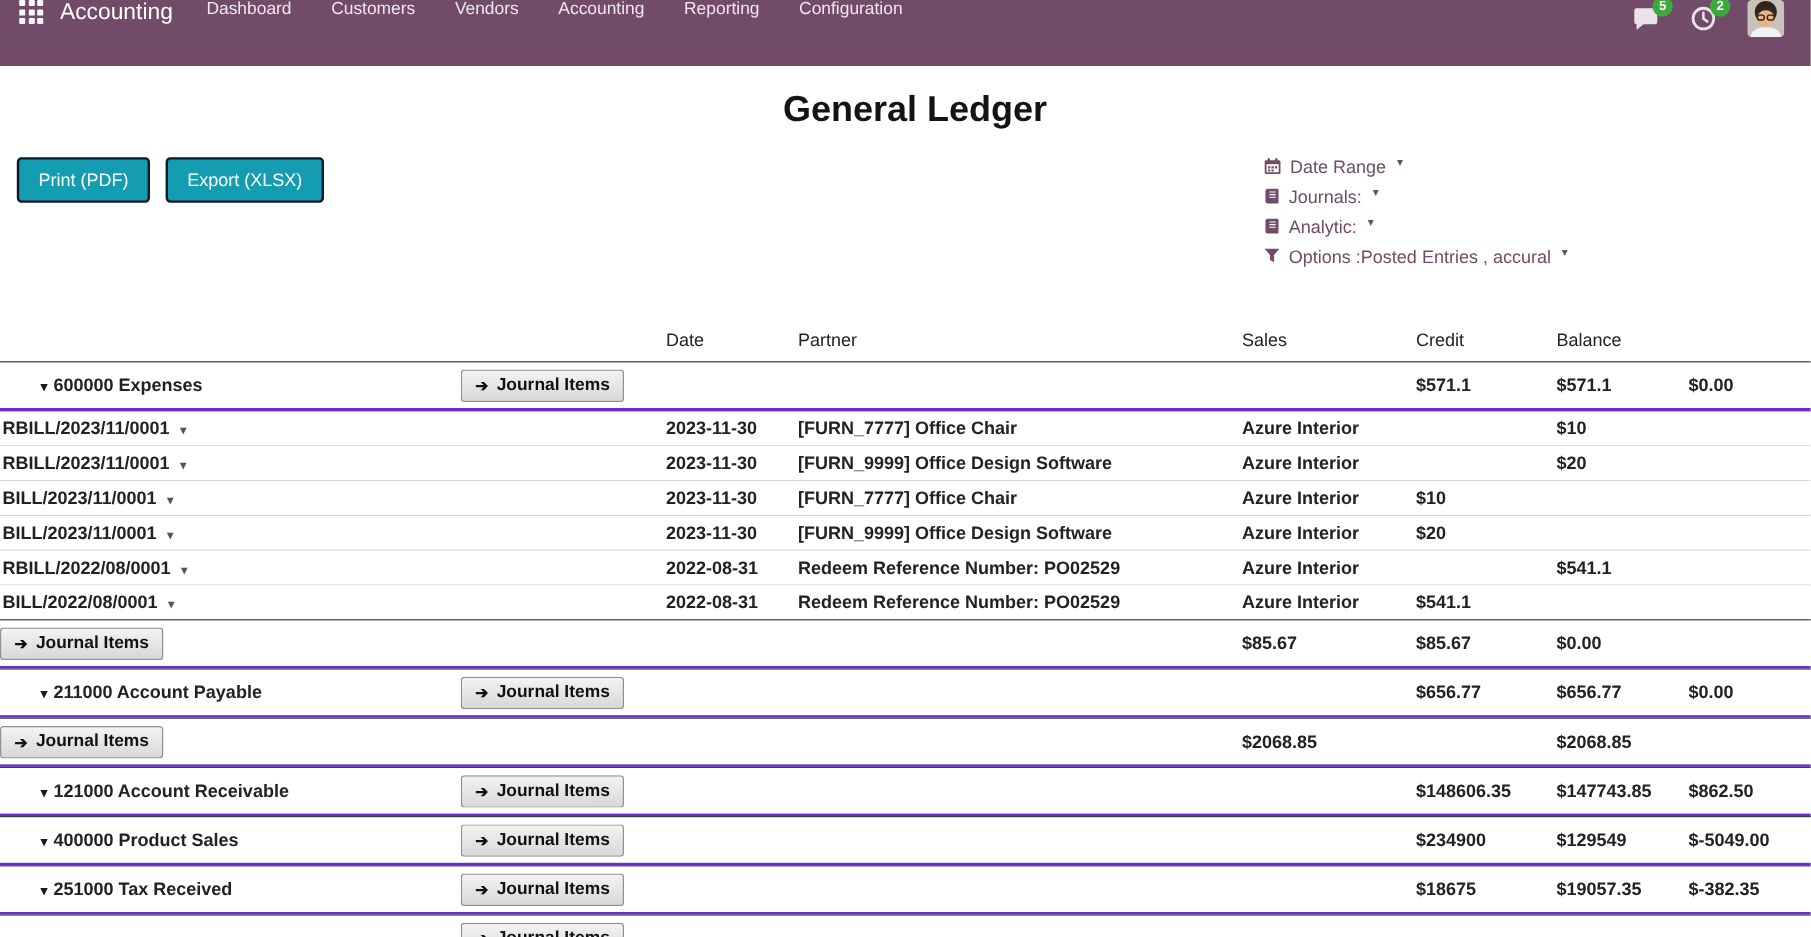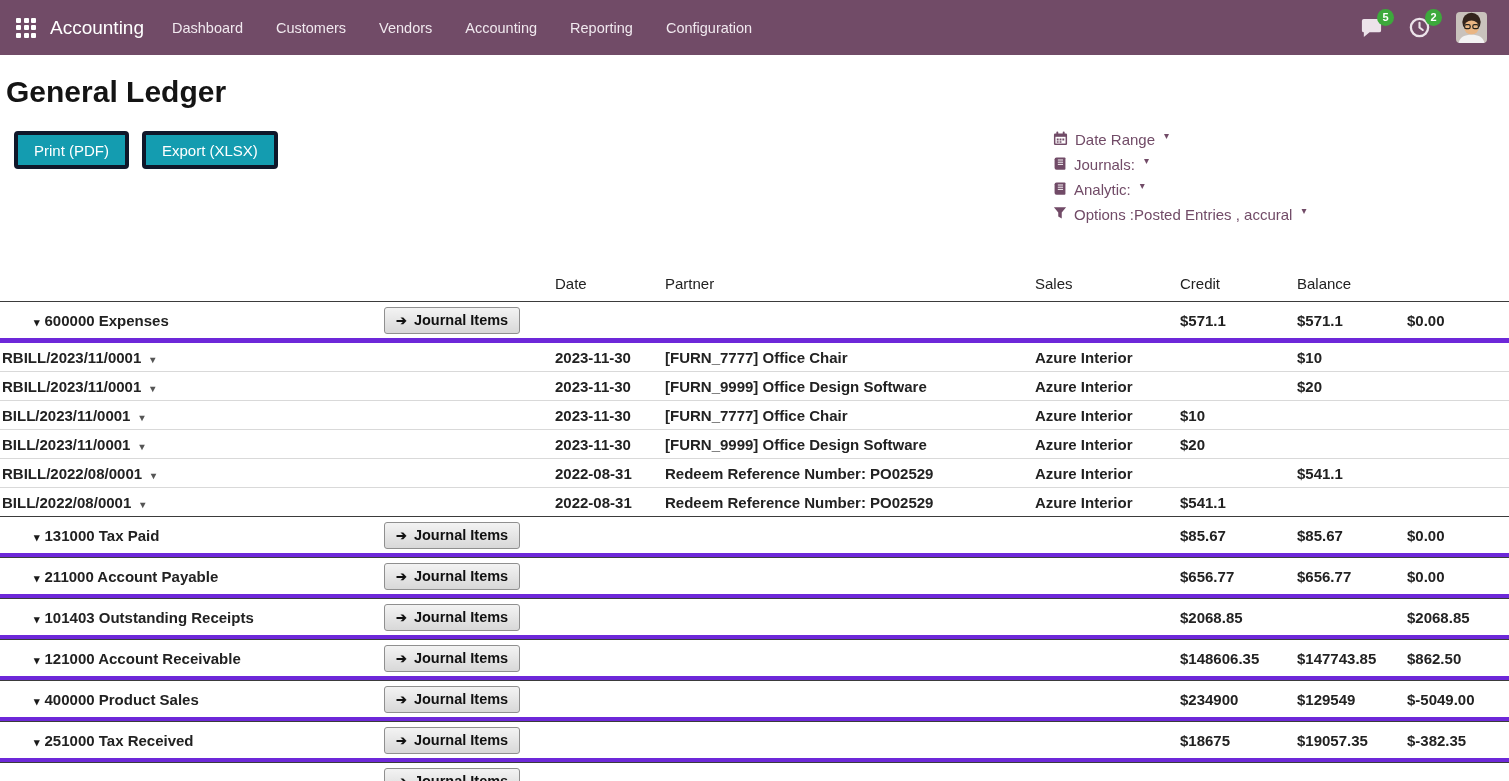--- a/index.html
+++ b/index.html
@@ -1,55 +1,55 @@
 <!DOCTYPE html>
 <html><head>
 <meta charset="utf-8">
 <style>
   * { margin:0; padding:0; box-sizing:border-box; }
   html,body { width:1509px; height:781px; overflow:hidden; background:#fff;
     font-family:"Liberation Sans", sans-serif; }
 
   
-  .topbar { height:55px; background:#714B67; display:flex; align-items:center;
+  .topbar { height:55px; background:#714B67; display:flex; align-items:flex-start;
     padding:0 16px; color:#fff; }
   .apps-icon { display:grid; grid-template-columns:repeat(3,5px); grid-auto-rows:5px;
     gap:2.5px; margin-right:14px; cursor:pointer; }
   .apps-icon i { background:#fff; border-radius:1px; display:block; }
   .brand { font-size:19px; font-weight:500; margin-right:28px; cursor:pointer; }
   .menu { display:flex; gap:33px; font-size:14.5px; }
   .menu a { color:#f0e8ee; text-decoration:none; cursor:pointer; }
   .topbar-right { margin-left:auto; display:flex; align-items:center; gap:24px; padding-right:6px; }
   .icon-wrap { position:relative; cursor:pointer; width:24px; height:24px; }
   .badge { position:absolute; top:-7px; right:-10px; background:#3da93c; color:#fff;
     border-radius:50%; min-width:17px; height:17px; line-height:17px; text-align:center;
     font-size:11px; font-weight:700; padding:0 2px; }
   .avatar { width:31px; height:31px; border-radius:4px; overflow:hidden; cursor:pointer; flex:0 0 auto; }
 
   
-  h1.page-title { margin:16px 0 0 6px; font-size:30px; line-height:42px; font-weight:700; color:#141414; }
+  h1.page-title { margin:16px 0 0 16px; font-size:30px; line-height:42px; font-weight:700; color:#141414;text-align:center; }
   .action-buttons { margin:18px 0 0 14px; height:38px; display:flex; }
-  .btn { background:#149cb0; color:#fff; border:4px solid #0f172a; border-radius:4px;
+  .btn { background:#149cb0; color:#fff; border:2px solid #0f172a; border-radius:4px;
     font-size:15px; font-weight:500; padding:0 16px; height:38px; margin-right:13px;
     cursor:pointer; font-family:inherit; }
 
   
   .filters { position:absolute; left:1053px; top:131px; color:#714B67; font-size:15px; }
   .filter { display:flex; align-items:flex-start; gap:7px; height:25px; cursor:pointer; white-space:nowrap; }
   .filter svg { flex:0 0 auto; }
   .caret { font-size:10px; line-height:1; }
   .filter .caret { color:#714B67; margin-left:2px; }
 
   
   .ledger { margin-top:96px; width:1509px; font-size:15px; color:#222; }
   .thead, .trow { display:grid;
     grid-template-columns:384px 171px 110px 370px 145px 117px 110px 1fr;
     align-items:center; }
   .thead { height:37px; font-weight:400; }
-  .trow.account { height:42px; border-top:1px solid #3b3b3b; border-bottom:5px solid #6d28d9;
+  .trow.account { height:42px; border-top:1px solid #3b3b3b; border-bottom:3px solid #6d28d9;
     margin-top:-1px; font-weight:700; background:#fff; }
   .trow.line { height:29px; border-bottom:1px solid #d9d9d9; font-weight:600; background:#fff; }
   .cell { overflow:hidden; white-space:nowrap; }
   .acct-name { padding-left:34px; cursor:pointer; }
   .acct-name .caret { color:#1a1a1a; font-size:11px; margin-right:5px; }
   .line-name { padding-left:2px; }
   .line-name .caret { color:#555; font-size:10px; margin-left:9px; cursor:pointer; }
   .ji-btn { display:inline-flex; align-items:center; gap:7px; height:27px; padding:0 11px;
     font-size:14.5px; font-weight:600; color:#111; cursor:pointer; font-family:inherit;
     background:linear-gradient(#f3f3f3,#d8d8d8); border:1px solid #8f8f8f; border-radius:3px; }
@@ -241,21 +241,20 @@
           <div class="cell line-name"><span>BILL/2022/08/0001</span><span class="caret">▾</span></div>
           <div class="cell"></div>
           <div class="cell">2022-08-31</div>
           <div class="cell">Redeem Reference Number: PO02529</div>
           <div class="cell">Azure Interior</div>
           <div class="cell amt">$541.1</div>
           <div class="cell amt"></div>
           <div class="cell amt"></div>
         </div>
         <div class="trow account">
-          <div class="cell acct-name"><span class="caret">▾</span><span>131000 Tax Paid</span></div>
           <div class="cell"><button class="ji-btn">
               <span class="arrow">➔</span>
               <span>Journal Items</span>
             </button></div>
           <div class="cell"></div>
           <div class="cell"></div>
           <div class="cell"></div>
           <div class="cell amt">$85.67</div>
           <div class="cell amt">$85.67</div>
           <div class="cell amt">$0.00</div>
@@ -267,21 +266,20 @@
               <span>Journal Items</span>
             </button></div>
           <div class="cell"></div>
           <div class="cell"></div>
           <div class="cell"></div>
           <div class="cell amt">$656.77</div>
           <div class="cell amt">$656.77</div>
           <div class="cell amt">$0.00</div>
         </div>
         <div class="trow account">
-          <div class="cell acct-name"><span class="caret">▾</span><span>101403 Outstanding Receipts</span></div>
           <div class="cell"><button class="ji-btn">
               <span class="arrow">➔</span>
               <span>Journal Items</span>
             </button></div>
           <div class="cell"></div>
           <div class="cell"></div>
           <div class="cell"></div>
           <div class="cell amt">$2068.85</div>
           <div class="cell amt"></div>
           <div class="cell amt">$2068.85</div>

